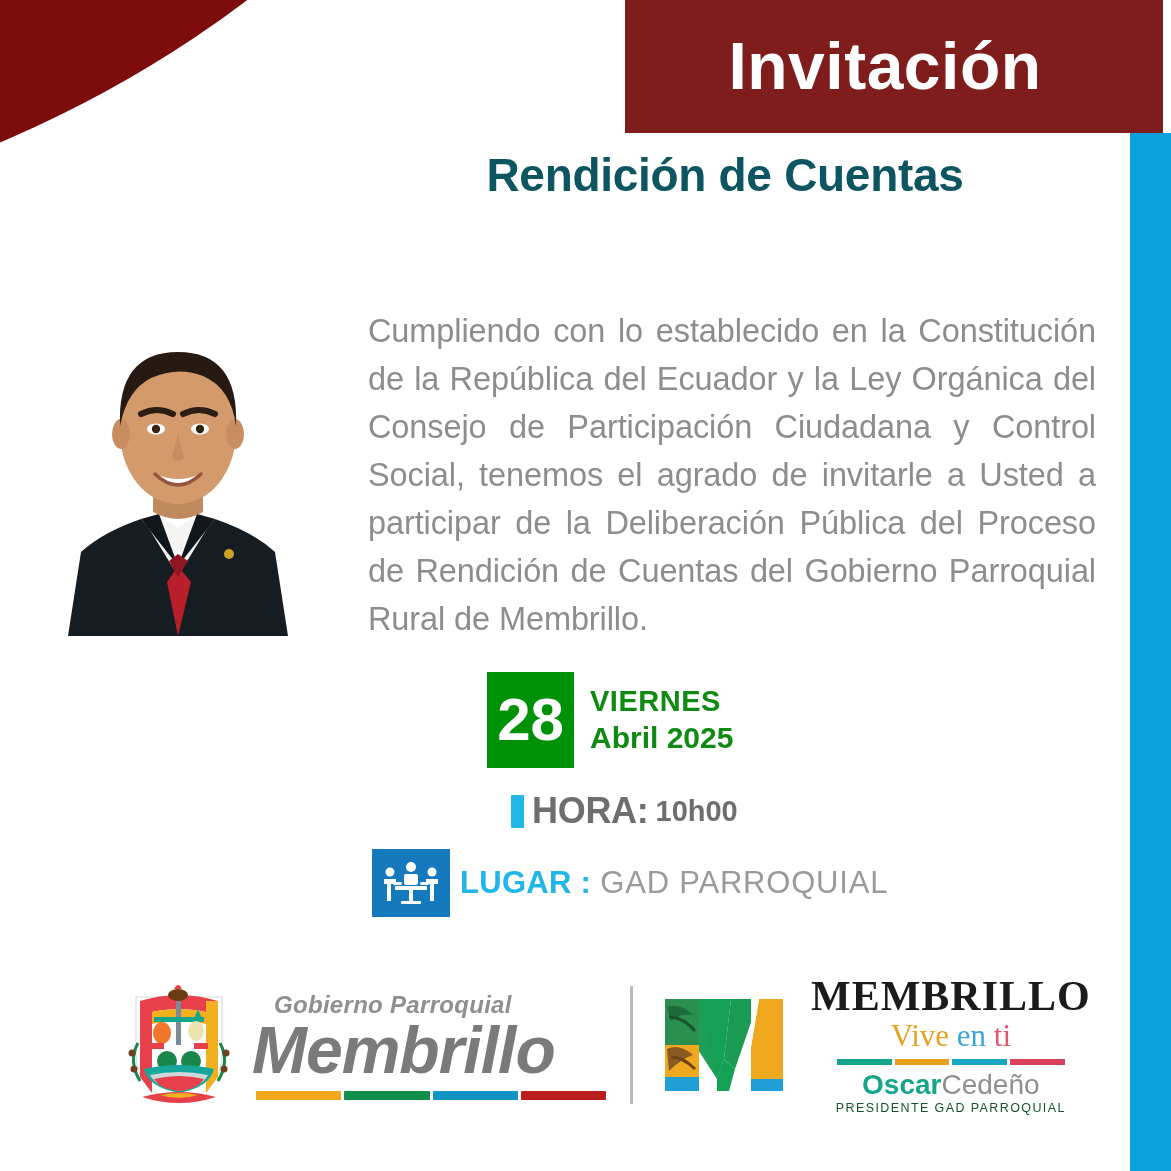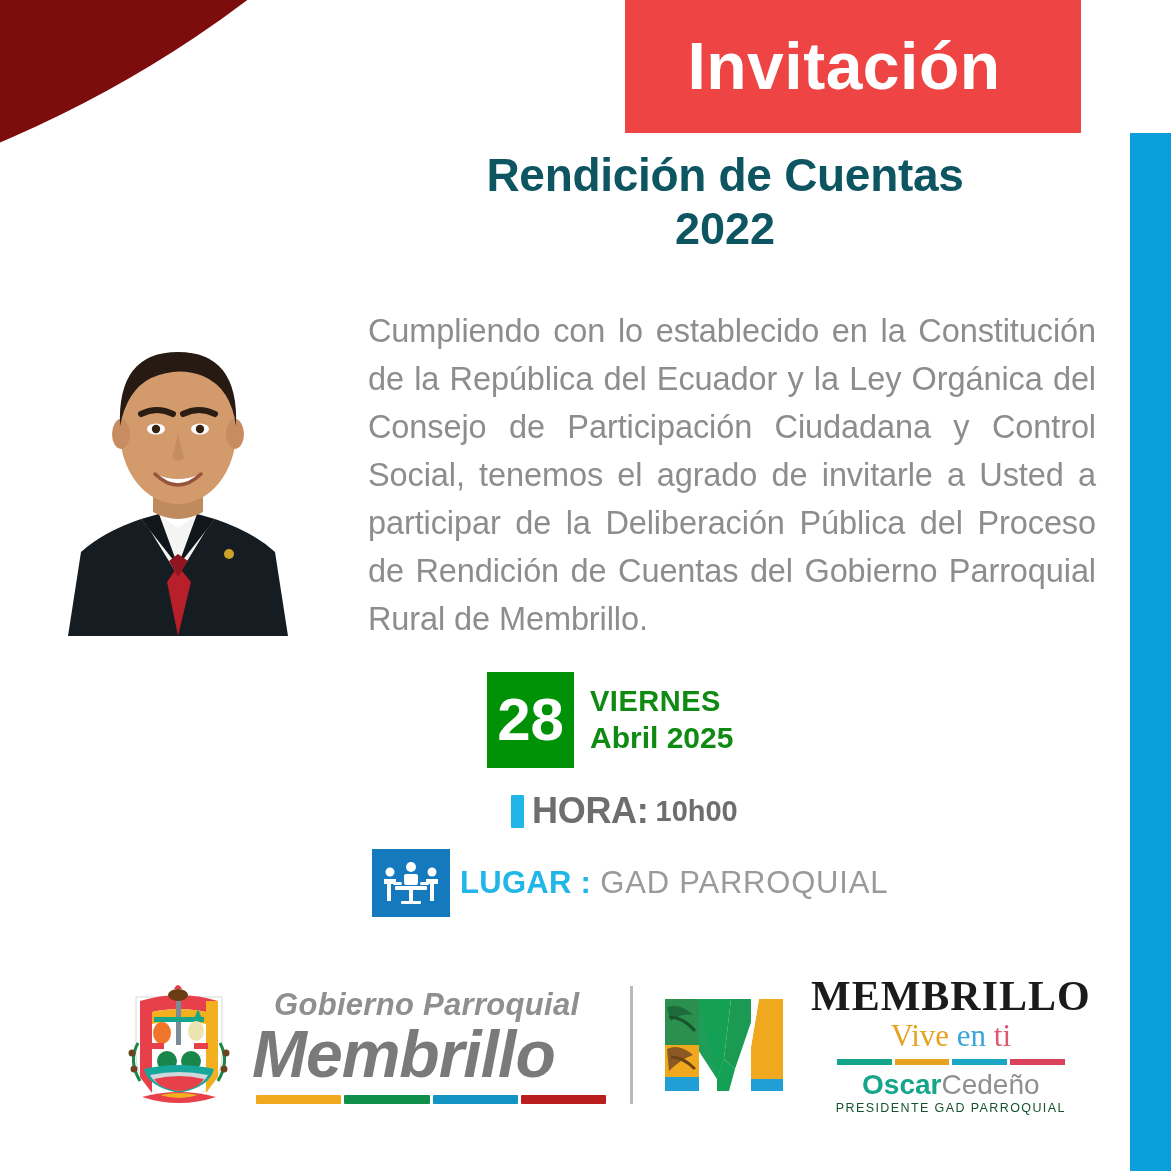--- a/index.html
+++ b/index.html
@@ -24,23 +24,23 @@
     width: 1120px;
     height: 880px;
     background: #7d0d0d;
     border-radius: 0 0 100% 0;
     transform: rotate(-1deg);
   }
   .banner-green {
     position: absolute;
     left: 625px;
     top: 0;
-    width: 456px;
+    width: 538px;
     height: 133px;
-    background: #ef4444;
+    background: #7f1d1d;
   }
   .banner-green .banner-title {
     position: absolute;
     left: 0; right: 18px;
     top: 50%;
     transform: translateY(-52%);
     text-align: center;
     color: #ffffff;
     font-size: 66px;
     font-weight: bold;
@@ -215,21 +215,21 @@
   .footer-left {
     display: flex;
     align-items: center;
     margin-left: 120px;
   }
   .shield { width: 118px; height: 128px; }
   .shield svg { display: block; width: 100%; height: 100%; }
   .gob-wordmark { margin-left: 14px; }
   .gob-sub {
     display: block;
-    font-size: 31px;
+    font-size: 24px;
     font-style: italic;
     font-weight: bold;
     color: #8f8f8f;
     letter-spacing: 0.3px;
     margin-left: 22px;
   }
   .gob-main {
     display: block;
     font-size: 66px;
     font-style: italic;
@@ -316,21 +316,20 @@
 
   <div class="corner-maroon"></div>
   <div class="edge-blue"></div>
 
   <div class="banner-green">
     <div class="banner-title">Invitación</div>
   </div>
 
   <div class="headline">
     <span class="h-line1">Rendición de Cuentas</span>
-    <span class="h-line2">2022</span>
   </div>
 
   <div class="portrait">
     <svg viewBox="0 0 290 322" xmlns="http://www.w3.org/2000/svg">
       <rect width="290" height="322" fill="#ffffff"></rect>
 
       <path d="M35 322 L48 238 Q70 218 108 205 L145 250 L182 205 Q220 218 242 238 L255 322 Z" fill="#151c22"></path>
 
       <path d="M112 208 L145 262 L178 208 L168 198 L145 214 L122 198 Z" fill="#f4f4f2"></path>
 

